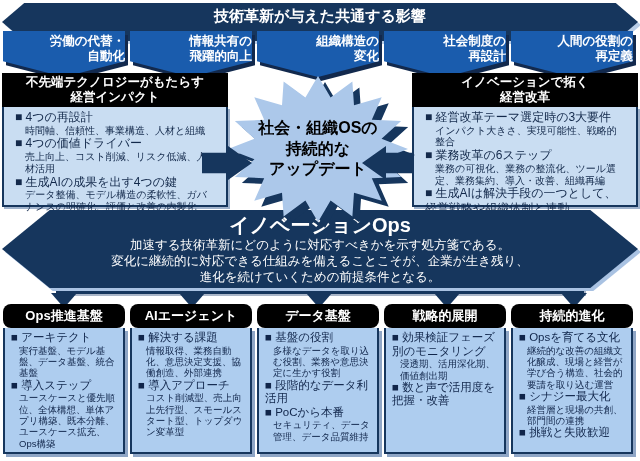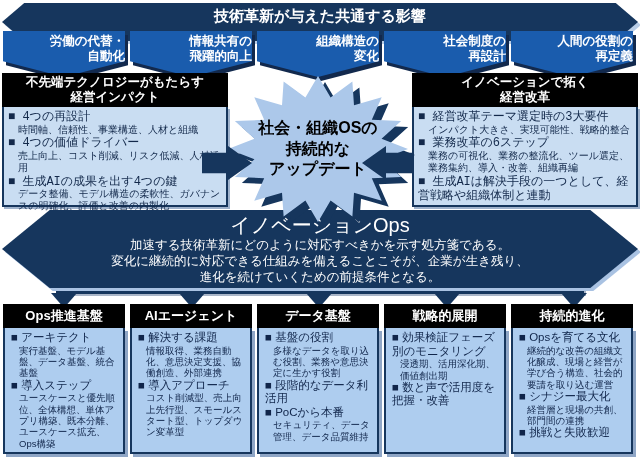--- a/index.html
+++ b/index.html
@@ -24,22 +24,22 @@
     clip-path:polygon(0 0,100% 0,100% 66%,50% 100%,0 66%);
     color:#fff; font-weight:bold; font-size:12.5px; line-height:14.5px;
     text-align:right; padding-top:3px; box-sizing:border-box; }
 
   
   .panel { position:absolute; top:73px; width:226px; z-index:2; }
   .panel-header { height:34px; background:#000; color:#fff; font-weight:bold;
     font-size:12.5px; line-height:15px; padding-top:2px;
     box-sizing:border-box; }
   .panel-body { background:#C9DDF2; border:2px solid #16365D; border-top:none;
-    height:100px; box-sizing:border-box; padding:3px 4px; color:#13294B;
-    box-shadow:2px 2px 0 #9FB2CC;font-family:Liberation Mono, monospace; }
+    height:100px; box-sizing:border-box; padding:3px 11px; color:#13294B;
+    box-shadow:2px 2px 0 #9FB2CC; }
   .item-head { font-size:12px; line-height:1.22; }
   .item-sub { font-size:10px; line-height:1.18; padding-left:10px; }
 
   
   .burst-wrap { position:absolute; left:228px; top:76px; width:180px; height:146px; z-index:4; }
   .star { clip-path:polygon(50% 0%,57% 14.7%,69.1% 3.8%,70% 20.1%,85.4% 14.6%,
     79.9% 30%,96.2% 30.9%,85.3% 43%,100% 50%,85.3% 57%,96.2% 69.1%,79.9% 70%,
     85.4% 85.4%,70% 79.9%,69.1% 96.2%,57% 85.3%,50% 100%,43% 85.3%,30.9% 96.2%,
     30% 79.9%,14.6% 85.4%,20.1% 70%,3.8% 69.1%,14.7% 57%,0% 50%,14.7% 43%,
     3.8% 30.9%,20.1% 30%,14.6% 14.6%,30% 20.1%,30.9% 3.8%,43% 14.7%); }
@@ -52,33 +52,33 @@
   .into-arrow { position:absolute; top:146px; width:50px; height:34px; background:#16365D; z-index:5; }
   .into-left  { left:202px; clip-path:polygon(0 20%,52% 20%,52% 0,100% 50%,52% 100%,52% 80%,0 80%); }
   .into-right { left:362px; clip-path:polygon(100% 20%,48% 20%,48% 0,0 50%,48% 100%,48% 80%,100% 80%); }
 
   
   .ops-wrap { position:absolute; left:2px; top:210px; width:636px; height:78px;
     filter:drop-shadow(3px 3px 0 #A9C2E2); z-index:3; }
   .ops { width:100%; height:100%; background:#16365D;
     clip-path:polygon(0 50%,7.5% 0,92.5% 0,100% 50%,92.5% 100%,7.5% 100%);
     color:#fff; text-align:center; }
-  .ops-title { font-size:20px; font-weight:normal; line-height:24px; padding-top:3px; }
+  .ops-title { font-size:20px; font-weight:bold; line-height:24px; padding-top:3px; }
   .ops-body { font-size:12.5px; line-height:16px; }
 
   
   .connector-bar { position:absolute; left:56px; top:289px; width:528px; height:5px;
     background:#16365D; box-shadow:2px 2px 0 #AAB6C8; z-index:1; }
   .down-arrow { position:absolute; top:293px; width:26px; height:15px; background:#16365D;
     clip-path:polygon(0 0,100% 0,50% 100%); z-index:1; }
 
   
   .col { position:absolute; top:304px; width:122px; z-index:2; }
   .col-header { height:24px; background:#000; color:#fff; font-weight:bold;
-    font-size:13px; line-height:24px; text-align:center; }
+    font-size:13px; line-height:24px; text-align:center;border-radius:8px; }
   .col-body { background:#AECDEF; border:2px solid #16365D; border-top:none;
     height:126px; box-sizing:border-box; padding:3px 6px; color:#10254A;
     box-shadow:3px 3px 0 #8FA6C6; }
   .col .item-head { font-size:11.5px; line-height:1.18; }
   .col .item-sub { font-size:9.5px; line-height:1.2; padding-left:8px; }
 </style>
 </head>
 <body>
 
 <div class="canvas">

